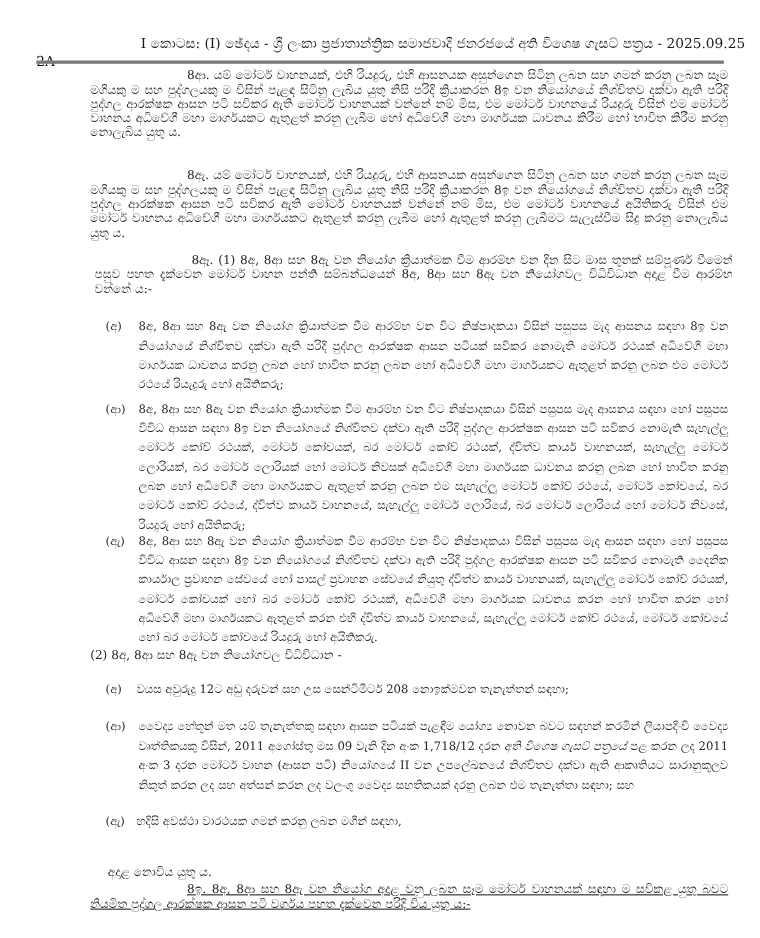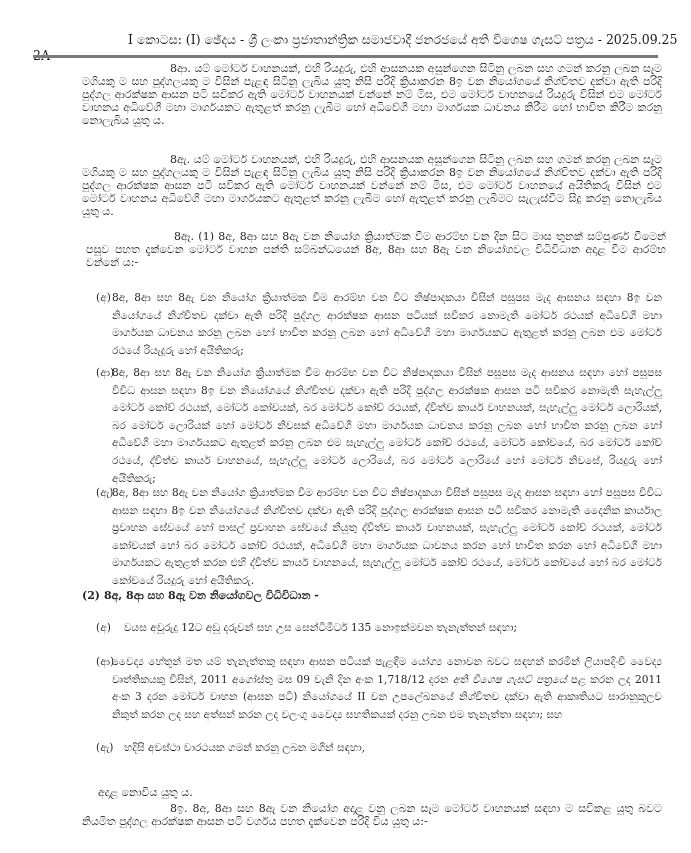--- a/index.html
+++ b/index.html
@@ -22,21 +22,21 @@
     .para {
       position: absolute; font-size: 11px; line-height: 13px;
       text-align: justify; color: #262626;
     }
     .para.indent { text-indent: 88px; }
     .item {
       position: absolute; font-size: 10.6px; line-height: 17.6px;
       text-align: justify; color: #262626;
     }
     .item .marker { position: absolute; left: 0; top: 0; }
-    .item .body { margin-left: 16px; display: block; }
+    .item .body { margin-left: 30px; display: block; }
     .item.simple .body { margin-left: 28px; }
     i.gz { font-style: italic; }
   </style>
 </head>
 <body>
 
 <div class="header">
   <span class="page-no">2A</span>
   <span class="title">I කොටස: (I) ඡේදය - ශ්‍රී ලංකා ප්‍රජාතාන්ත්‍රික සමාජවාදී ජනරජයේ අති විශෙෂ ගැසට් පත්‍රය -  2025.09.25</span>
 </div>
@@ -58,34 +58,34 @@
   <div class="item" style="left:96px; top:364px; width:566px;">
     <span class="marker">(ආ)</span>
     <span class="body">8අ, 8ආ සහ 8ඇ වන නියෝග ක්‍රියාත්මක වීම ආරම්භ වන විට නිෂ්පාදකයා විසින් පසුපස මැද ආසනය සඳහා හෝ පසුපස විවිධ ආසන සඳහා 8ඉ වන නියෝගයේ නිශ්චිතව දක්වා ඇති පරිදි පුද්ගල ආරක්ෂක ආසන පටි සවිකර නොමැති සැහැල්ලු මෝටර් කෝච් රථයක්, මෝටර් කෝචයක්, බර මෝටර් කෝච් රථයක්, ද්විත්ව කාර්ය වාහනයක්, සැහැල්ලු මෝටර් ලොරියක්, බර මෝටර් ලොරියක් හෝ මෝටර් නිවසක් අධිවේගී මහා මාර්ගයක ධාවනය කරනු ලබන හෝ භාවිත කරනු ලබන හෝ අධිවේගී මහා මාර්ගයකට ඇතුළත් කරනු ලබන එම සැහැල්ලු මෝටර් කෝච් රථයේ, මෝටර් කෝචයේ, බර මෝටර් කෝච් රථයේ, ද්විත්ව කාර්ය වාහනයේ, සැහැල්ලු මෝටර් ලොරියේ, බර මෝටර් ලොරියේ හෝ මෝටර් නිවසේ, රියදුරු හෝ අයිතිකරු;</span>
   </div>
 
   <div class="item" style="left:96px; top:484px; width:566px;">
     <span class="marker">(ඇ)</span>
     <span class="body">8අ, 8ආ සහ 8ඇ වන නියෝග ක්‍රියාත්මක වීම ආරම්භ වන විට නිෂ්පාදකයා විසින් පසුපස මැද ආසන සඳහා හෝ පසුපස විවිධ ආසන සඳහා 8ඉ වන නියෝගයේ නිශ්චිතව දක්වා ඇති පරිදි පුද්ගල ආරක්ෂක ආසන පටි සවිකර නොමැති දෛනික කාර්යාල ප්‍රවාහන සේවයේ හෝ පාසල් ප්‍රවාහන සේවයේ නියුතු ද්විත්ව කාර්ය වාහනයක්, සැහැල්ලු මෝටර් කෝච් රථයක්, මෝටර් කෝචයක් හෝ බර මෝටර් කෝච් රථයක්, අධිවේගී මහා මාර්ගයක ධාවනය කරන හෝ භාවිත කරන හෝ අධිවේගී මහා මාර්ගයකට ඇතුළත් කරන එහි ද්විත්ව කාර්ය වාහනයේ, සැහැල්ලු මෝටර් කෝච් රථයේ, මෝටර් කෝචයේ හෝ බර මෝටර් කෝචයේ රියදුරු හෝ අයිතිකරු.</span>
   </div>
 
-  <p class="para" style="left:82px; top:589px; width:580px; margin:0;font-weight:bold;">(2) 8අ, 8ආ සහ 8ඇ වන නියෝගවල විධිවිධාන -</p>
+  <p class="para" style="left:82px; top:589px; width:580px; margin:0;">(2) 8අ, 8ආ සහ 8ඇ වන නියෝගවල විධිවිධාන -</p>
 
   <div class="item simple" style="left:96px; top:619px; width:566px;">
     <span class="marker">(අ)</span>
-    <span class="body">වයස අවුරුදු 12ට අඩු දරුවන් සහ උස සෙන්ටිමීටර් 135 නොඉක්මවන තැනැත්තන් සඳහා;</span>
+    <span class="body">වයස අවුරුදු 12ට අඩු දරුවන් සහ උස සෙන්ටිමීටර් 208 නොඉක්මවන තැනැත්තන් සඳහා;</span>
   </div>
 
   <div class="item" style="left:96px; top:653px; width:566px;">
     <span class="marker">(ආ)</span>
     <span class="body"><span>වෛද්‍ය හේතූන් මත යම් තැනැත්තකු සඳහා ආසන පටියක් පැළඳීම යෝග්‍ය නොවන බවට සඳහන් කරමින් ලියාපදිංචි වෛද්‍ය වෘත්තිකයකු විසින්, 2011 අගෝස්තු මස 09 වැනි දින අංක 1,718/12 දරන </span><i class="gz">අති විශෙෂ ගැසට් පත්‍රයේ</i><span> පළ කරන ලද 2011 අංක 3 දරන මෝටර් වාහන (ආසන පටි) නියෝගයේ II වන උපලේඛනයේ නිශ්චිතව දක්වා ඇති ආකෘතියට සාරානුකූලව නිකුත් කරන ලද සහ අත්සන් කරන ලද වලංගු වෛද්‍ය සහතිකයක් දරනු ලබන එම තැනැත්තා සඳහා; සහ</span></span>
   </div>
 
   <div class="item simple" style="left:96px; top:739px; width:566px;">
     <span class="marker">(ඇ)</span>
     <span class="body">හදිසි අවස්ථා වාරථයක ගමන් කරනු ලබන මගීන් සඳහා,</span>
   </div>
 
   <p class="para" style="left:82px; top:770px; width:580px; margin:16px;">අදාළ නොවිය යුතු ය.</p>
 
-  <p class="para indent" style="left:82px; top:802px; width:580px; margin:0;">8ඉ. 8අ, 8ආ සහ 8ඇ වන නියෝග අදාළ වනු ලබන සෑම මෝටර් වාහනයක් සඳහා ම සවිකළ යුතු බවට නියමිත පුද්ගල ආරක්ෂක ආසන පටි වර්ගය පහත දැක්වෙන පරිදි විය යුතු ය:-</p>
+  <p class="para indent" style="left:82px; top:802px; width:580px; margin:0;text-decoration:underline;">8ඉ. 8අ, 8ආ සහ 8ඇ වන නියෝග අදාළ වනු ලබන සෑම මෝටර් වාහනයක් සඳහා ම සවිකළ යුතු බවට නියමිත පුද්ගල ආරක්ෂක ආසන පටි වර්ගය පහත දැක්වෙන පරිදි විය යුතු ය:-</p>
 
 </div>
 
 </body></html>

